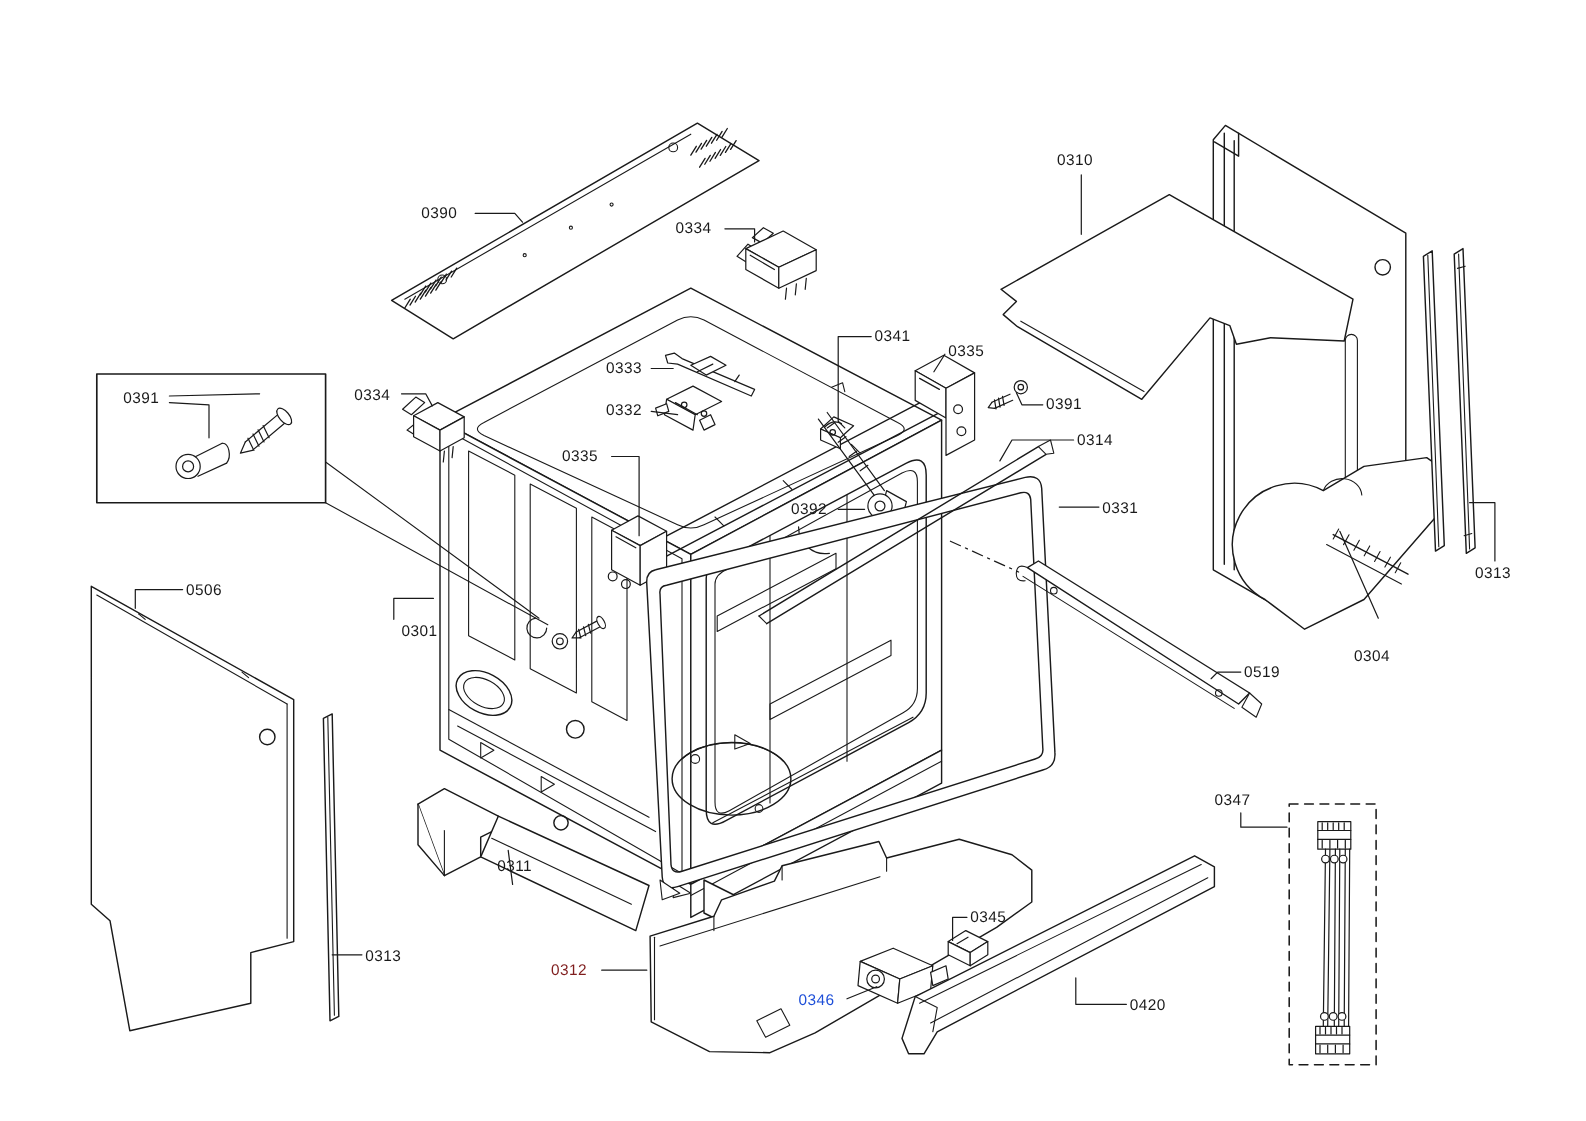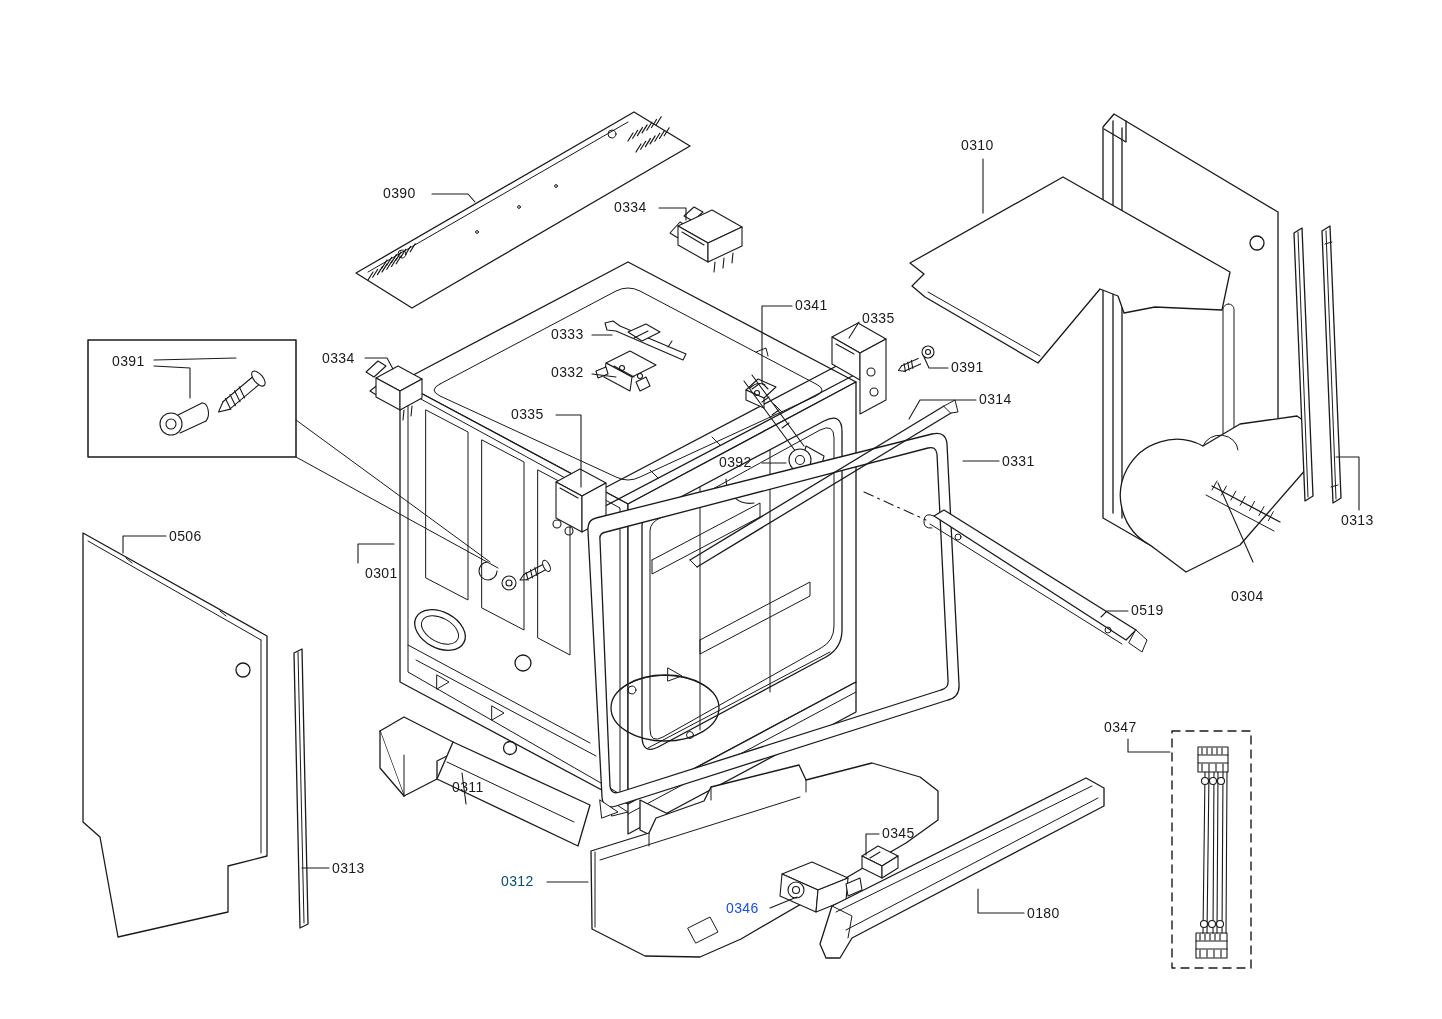--- a/index.html
+++ b/index.html
@@ -384,20 +384,20 @@
       <div class="part-label" style="left: 719px; top: 463px; color: rgb(26, 26, 26);">0392</div>
       <div class="part-label" style="left: 1002px; top: 462px; color: rgb(26, 26, 26);">0331</div>
       <div class="part-label" style="left: 1341px; top: 521px; color: rgb(26, 26, 26);">0313</div>
       <div class="part-label" style="left: 1231px; top: 572px; color: rgb(26, 26, 26); margin-top: 25px;">0304</div>
       <div class="part-label" style="left: 169px; top: 537px; color: rgb(26, 26, 26);">0506</div>
       <div class="part-label" style="left: 333px; top: 574px; color: rgb(26, 26, 26); margin-left: 32px;">0301</div>
       <div class="part-label" style="left: 1131px; top: 611px; color: rgb(26, 26, 26);">0519</div>
       <div class="part-label" style="left: 1104px; top: 728px; color: rgb(26, 26, 26);">0347</div>
       <div class="part-label" style="left: 452px; top: 788px; color: rgb(26, 26, 26);">0311</div>
       <div class="part-label" style="left: 332px; top: 869px; color: rgb(26, 26, 26);">0313</div>
-      <div class="part-label" style="left: 501px; top: 882px; color: #0c4a6e;">0312</div>
+      <div class="part-label" style="left: 501px; top: 882px; color: #7f1d1d;">0312</div>
       <div class="part-label" style="left: 882px; top: 834px; color: rgb(26, 26, 26);">0345</div>
       <div class="part-label" style="left: 726px; top: 909px; color: #1d4ed8;">0346</div>
-      <div class="part-label" style="left: 1027px; top: 914px; color: rgb(26, 26, 26);">0180</div>
+      <div class="part-label" style="left: 1027px; top: 914px; color: rgb(26, 26, 26);">0420</div>
     </div>
 
 
 </div>
 
 </body></html>

